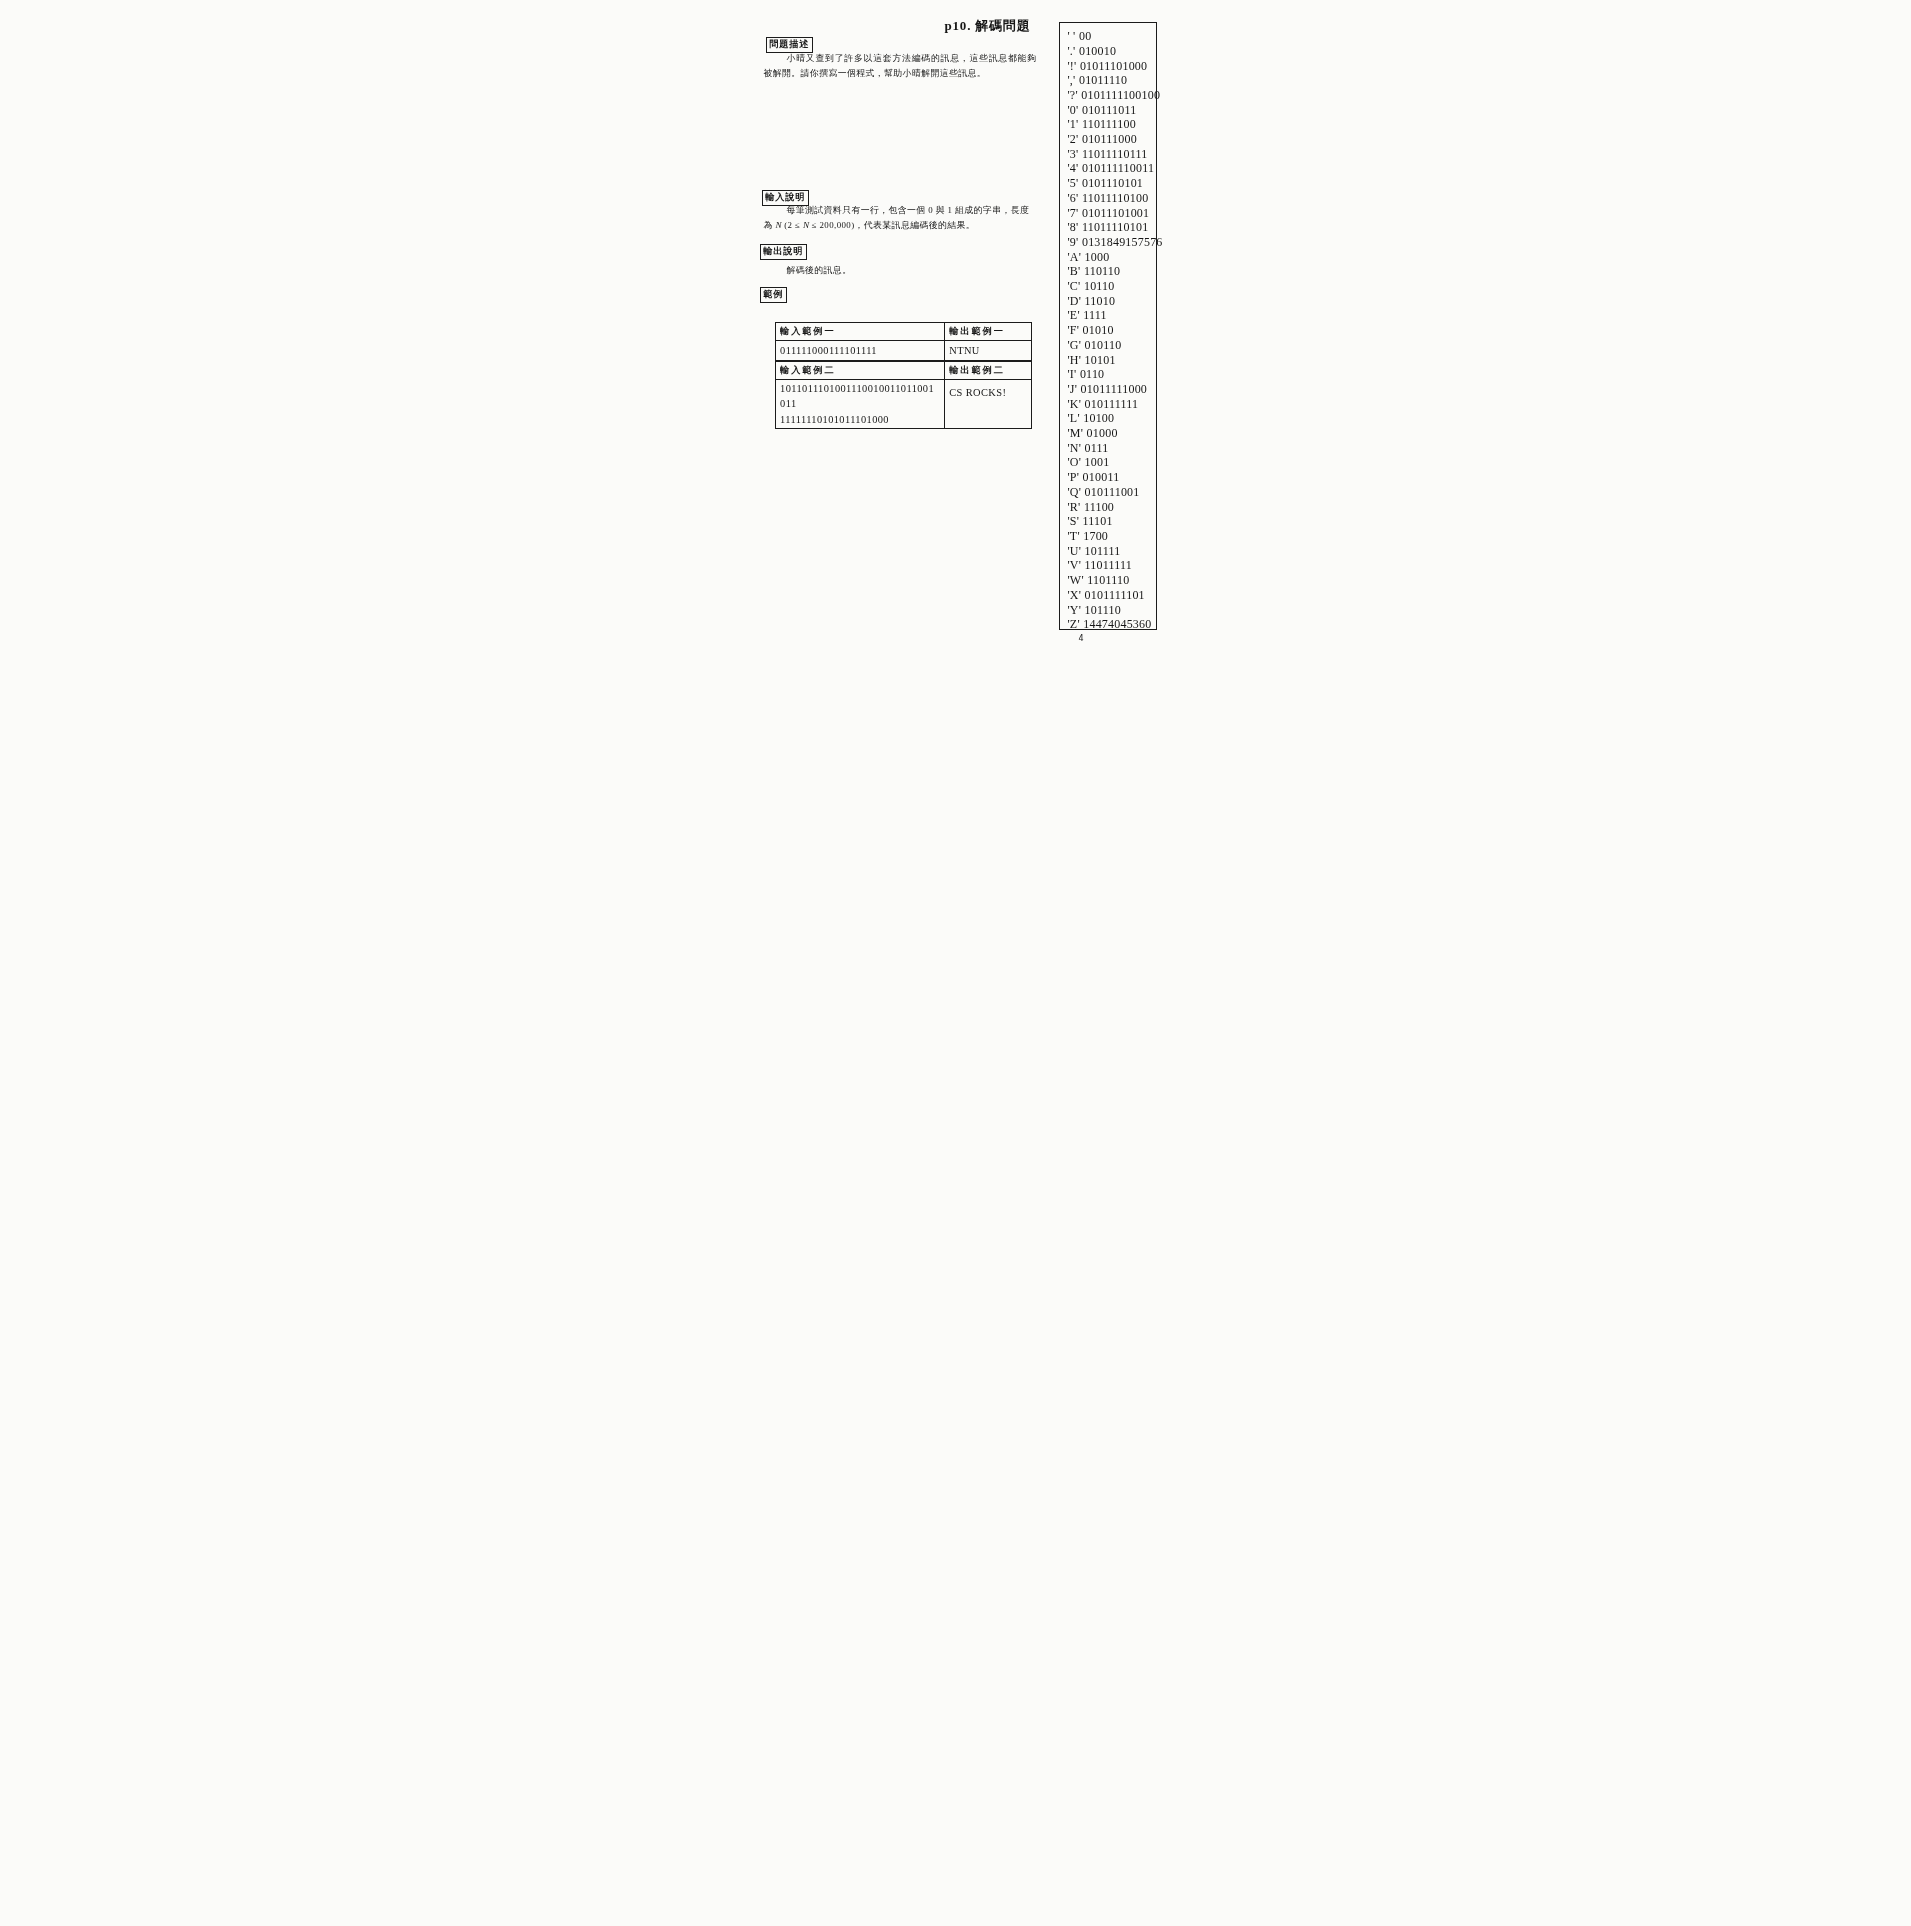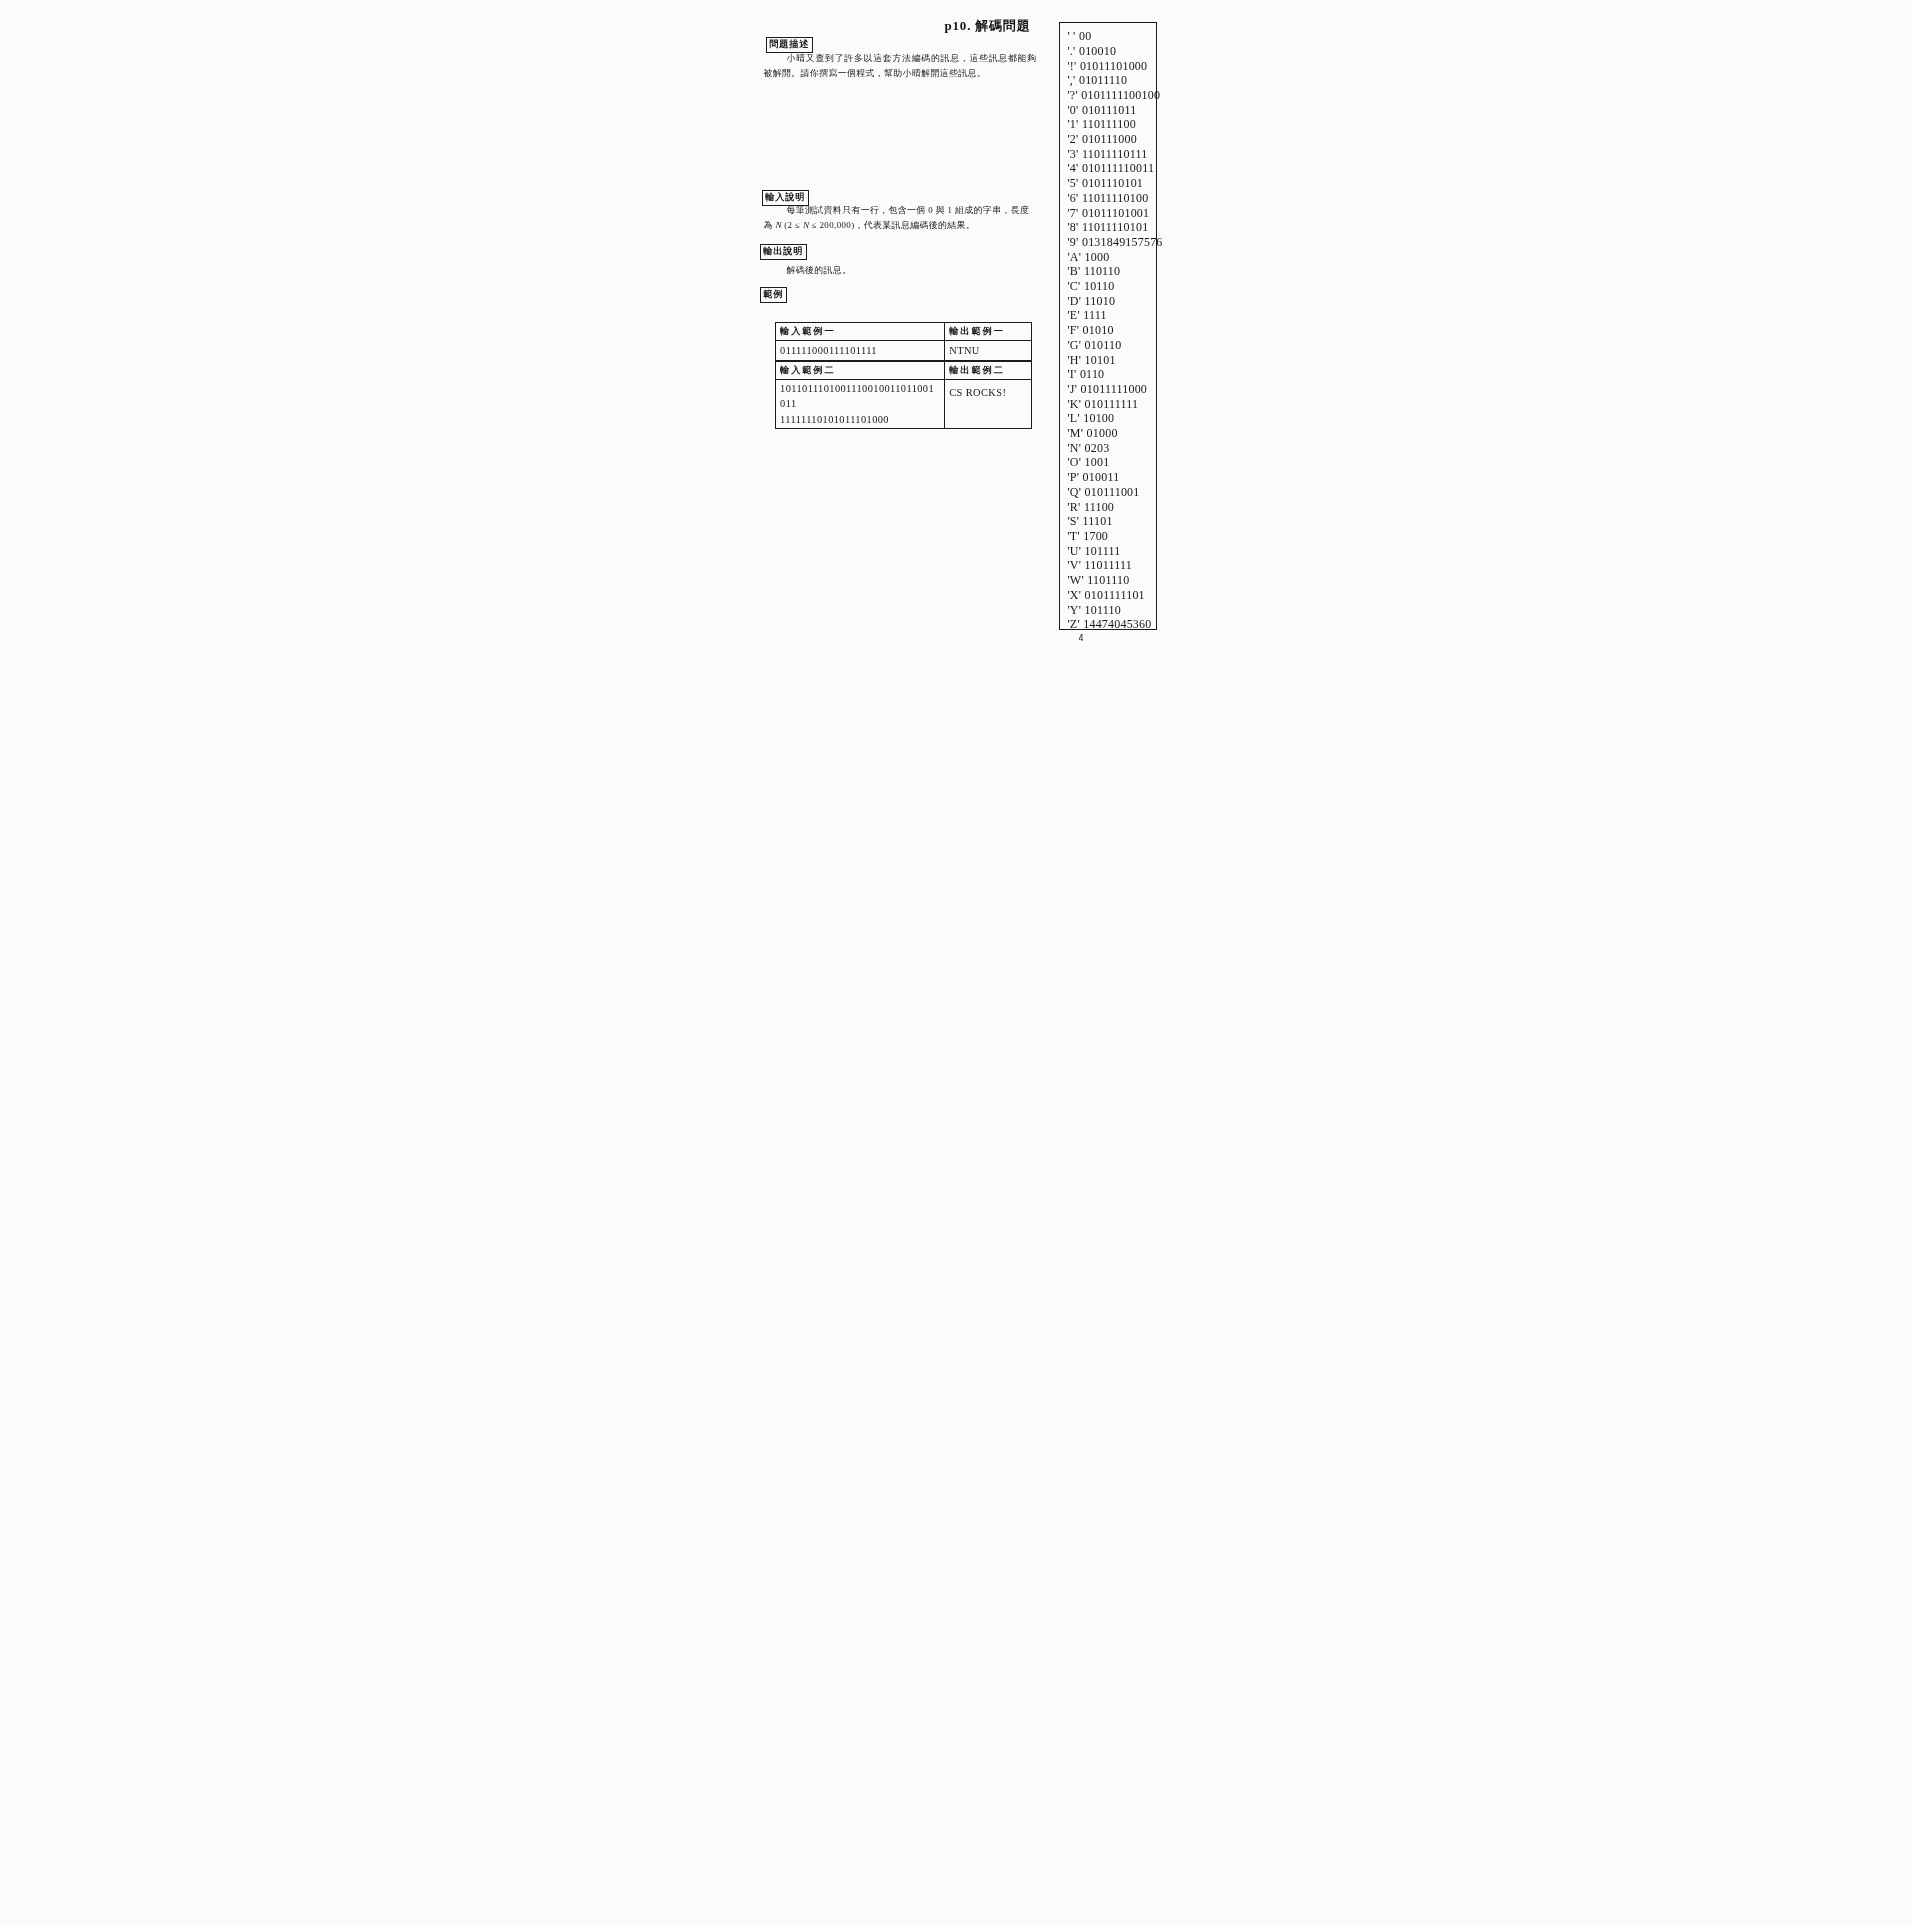--- a/index.html
+++ b/index.html
@@ -229,21 +229,21 @@
 
         <div class="code-row">
           <span class="code-label">'L'</span><span class="code-value">10100</span>
         </div>
 
         <div class="code-row">
           <span class="code-label">'M'</span><span class="code-value">01000</span>
         </div>
 
         <div class="code-row">
-          <span class="code-label">'N'</span><span class="code-value">0203</span>
+          <span class="code-label">'N'</span><span class="code-value">0111</span>
         </div>
 
         <div class="code-row">
           <span class="code-label">'O'</span><span class="code-value">1001</span>
         </div>
 
         <div class="code-row">
           <span class="code-label">'P'</span><span class="code-value">010011</span>
         </div>
 

